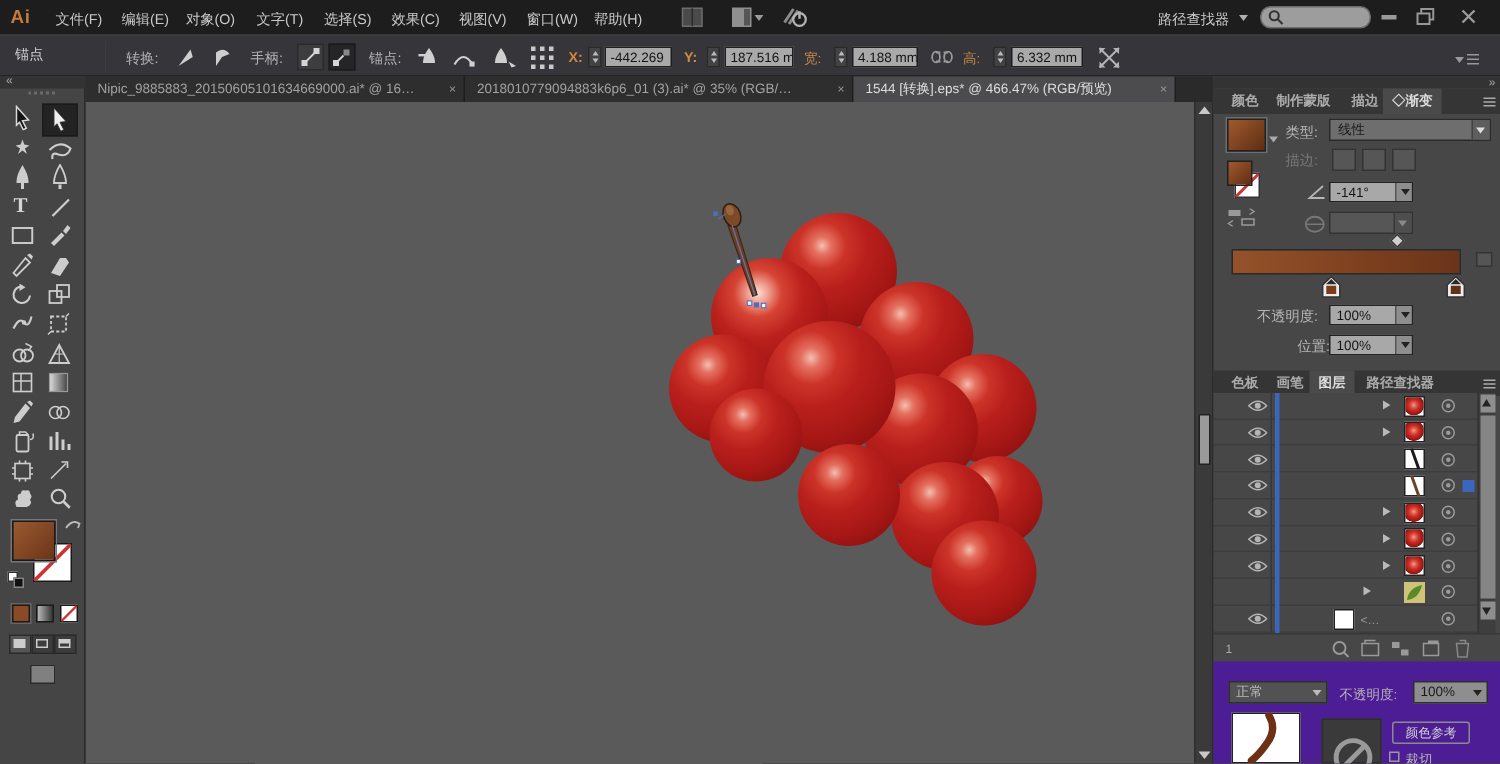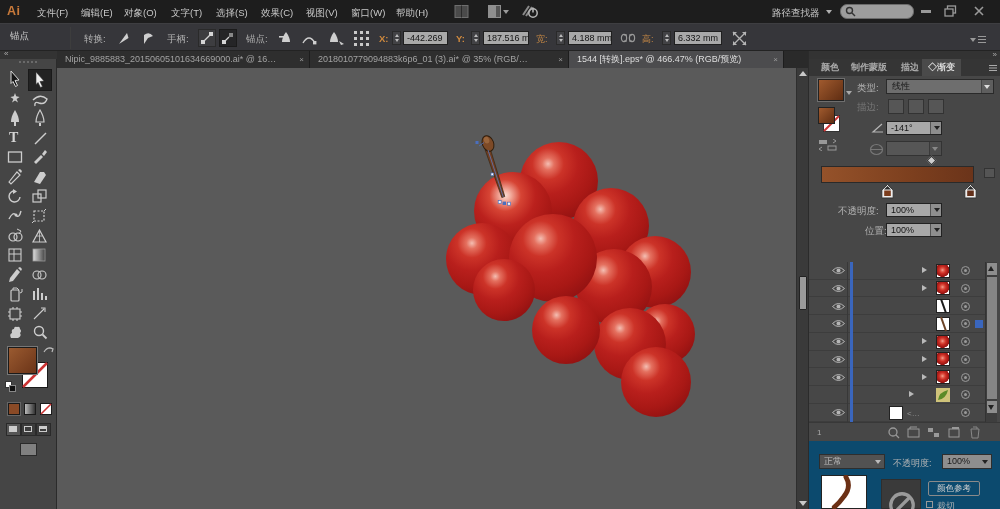--- a/index.html
+++ b/index.html
@@ -448,20 +448,27 @@
         <path d="M6.5 0.5 L12.2 6 V14 H0.8 V6z" fill="#ededed" stroke="#333" stroke-width="1"></path>
         <path d="M6.5 2 L10 5.5 H3z" fill="#2a2a2a"></path>
         <rect x="3.2" y="6.5" width="6.6" height="5.5" fill="#63301a"></rect>
       </svg>
 
  <div class="abs plbl" style="left:29px;top:154px">不透明度:</div>
  <div class="abs drop" style="left:77px;top:152px;width:56px">100%<span class="da"></span></div>
  <div class="abs plbl" style="left:56px;top:174px">位置:</div>
  <div class="abs drop" style="left:77px;top:172px;width:56px">100%<span class="da"></span></div>
 
+ <div class="abs ptabs" style="top:196px;background:#353535">
+  <div class="abs ptab" style="left:6px">色板</div>
+  <div class="abs ptab" style="left:36px">画笔</div>
+  <div class="abs ptab on" style="left:64px">图层</div>
+  <div class="abs ptab" style="left:96px">路径查找器</div>
+  <div class="abs" style="right:4px;top:6px;width:8px;height:1.2px;background:#aaa;box-shadow:0 2.5px 0 #aaa,0 5px 0 #aaa"></div>
+ </div>
 
  <div id="lrows" class="abs" style="left:0;top:211px;width:192px;height:160px">
         <div class="abs lrow" style="top:0px">
           <svg class="abs eye" viewBox="0 0 13 9">
             <path d="M0.5 4.5 Q6.5 -1.5 12.5 4.5 Q6.5 10.5 0.5 4.5z" fill="none" stroke="#b5b5b5" stroke-width="1"></path>
             <circle cx="6.5" cy="4.5" r="2" fill="#b5b5b5"></circle>
           </svg>
           <div class="abs" style="left:38px;top:0;width:1px;height:18px;background:#383838"></div>
           <div class="abs tri" style="left:113px;top:5px"></div>
           <div class="abs thumb redthumb" style="left:127px" id="th0"></div>
@@ -578,21 +585,21 @@
         </svg>
    <svg class="abs" style="left:138px;top:3px" width="14" height="13" viewBox="0 0 14 13">
           <rect x="2" y="3" width="10" height="8" fill="none" stroke="#999"></rect>
           <rect x="5" y="1" width="7" height="2" fill="#999"></rect>
         </svg>
    <svg class="abs" style="left:160px;top:3px" width="12" height="13" viewBox="0 0 12 13">
           <path d="M2 3 h8 l-1 9 h-6z M4 1 h4 v2" fill="none" stroke="#888"></path>
         </svg>
  </div>
 
- <div class="abs" style="left:0;top:390px;width:192px;height:68px;background:#0c4a6e">
+ <div class="abs" style="left:0;top:390px;width:192px;height:68px;background:#4c1d95">
   <div class="abs" style="left:10px;top:13px;width:66px;height:15px;background:#525252;border:1px solid #2e2e2e;color:#bbb;font-size:9px;line-height:13px;padding-left:4px">正常<span style="position:absolute;right:3px;top:5px;border-left:3px solid transparent;border-right:3px solid transparent;border-top:4px solid #bbb"></span></div>
   <div class="abs" style="left:84px;top:16px;color:#b5b5b5;font-size:9px">不透明度:</div>
   <div class="abs" style="left:133px;top:13px;width:50px;height:15px;background:#8e8e8e;border:1px solid #2e2e2e;color:#1a1a1a;font-size:9px;line-height:13px;padding-left:4px">100%<span style="position:absolute;right:3px;top:5px;border-left:3px solid transparent;border-right:3px solid transparent;border-top:4px solid #222"></span></div>
   <div class="abs" style="left:12px;top:34px;width:46px;height:34px;background:#fff;border:1px solid #222"></div>
   <svg class="abs" style="left:12px;top:34px" width="46" height="34" viewBox="0 0 46 35">
           <path d="M25 2 q6 10 -2 20 q-5 7 -10 11" fill="none" stroke="#6b3015" stroke-width="5" stroke-linecap="round"></path>
         </svg>
   <div class="abs" style="left:72px;top:38px;width:40px;height:30px;background:#3a3a3a;border:1px solid #2e2e2e"></div>
   <svg class="abs" style="left:78px;top:49px" width="30" height="30" viewBox="0 0 32 32">
           <circle cx="16" cy="16" r="12" fill="none" stroke="#9a9a9a" stroke-width="3.5"></circle>

